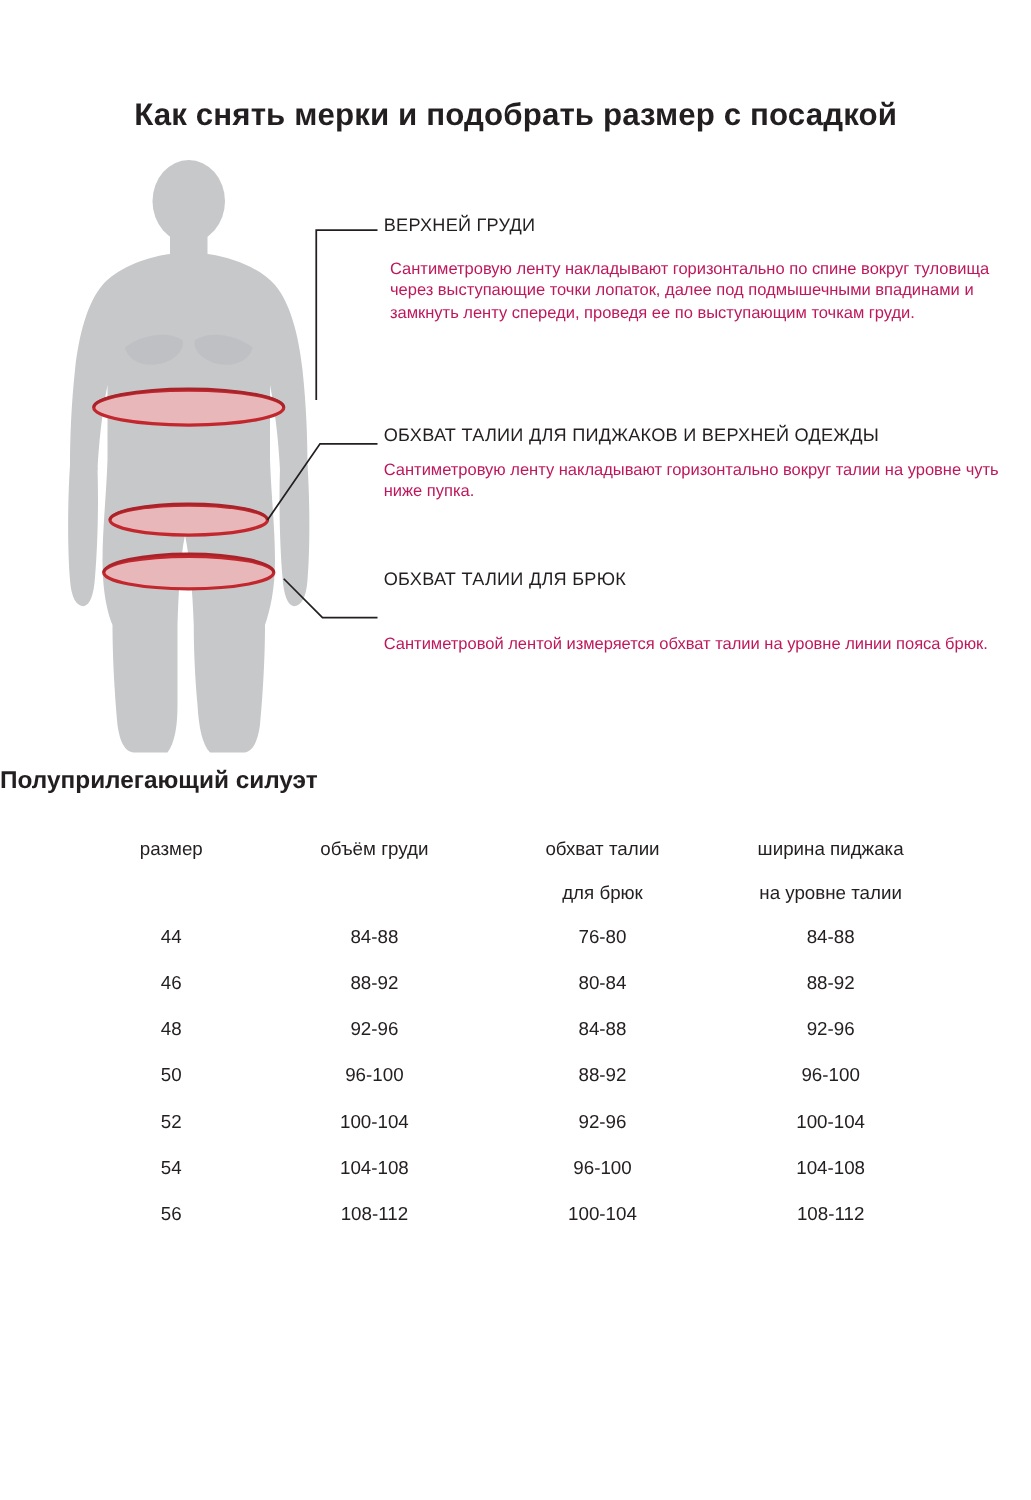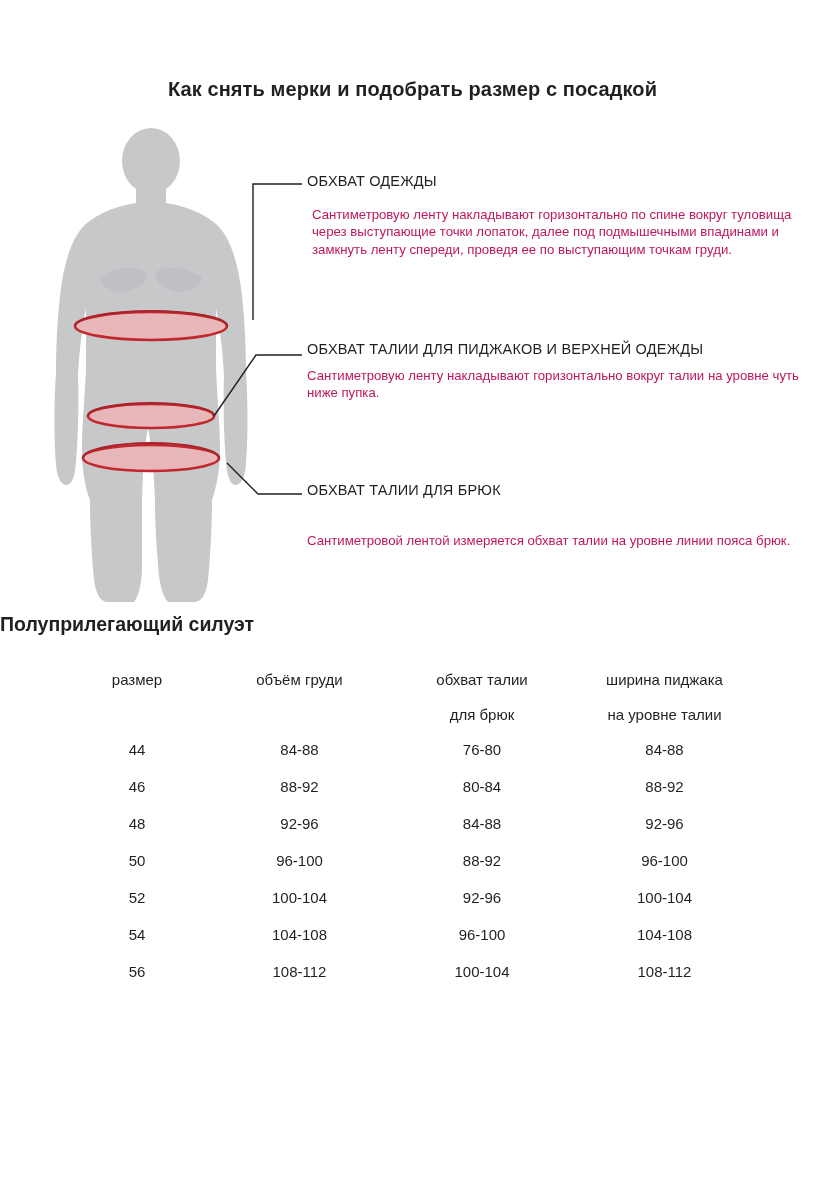--- a/index.html
+++ b/index.html
@@ -13,21 +13,21 @@
     position: relative;
     overflow: hidden;
   }
 
   .page-title {
     position: absolute;
     left: 0;
     top: 78px;
     width: 825px;
     text-align: center;
-    font-size: 20px;
+    font-size: 25px;
     font-weight: bold;
     letter-spacing: 0.1px;
     color: #231f20;
   }
 
   
   .figure-wrap {
     position: absolute;
     left: 30px;
     top: 128px;
@@ -50,21 +50,21 @@
     line-height: 17.4px;
     color: #be185d;
   }
 
   #callout-chest { left: 307px; top: 173px; width: 500px; }
   #callout-chest .callout-body { margin-top: 17px; margin-left: 5px; }
 
   #callout-waist-jacket { left: 307px; top: 341px; width: 510px; }
   #callout-waist-jacket .callout-body { margin-top: 10px; }
 
-  #callout-waist-trousers { left: 307px; top: 482px; width: 500px; }
+  #callout-waist-trousers { left: 307px; top: 456px; width: 500px; }
   #callout-waist-trousers .callout-body { margin-top: 34px; }
 
   
   .leaders {
     position: absolute;
     left: 0; top: 0;
     width: 825px; height: 1200px;
     pointer-events: none;
   }
 
@@ -169,21 +169,21 @@
 <svg class="leaders" viewBox="0 0 825 1200" xmlns="http://www.w3.org/2000/svg">
 
   <polyline points="253,320 253,184 302,184" fill="none" stroke="#231f20" stroke-width="1.4"></polyline>
 
   <polyline points="214,416 256,355 302,355" fill="none" stroke="#231f20" stroke-width="1.4"></polyline>
 
   <polyline points="227,463 258,494 302,494" fill="none" stroke="#231f20" stroke-width="1.4"></polyline>
 </svg>
 
 <div class="callout" id="callout-chest">
-  <div class="callout-title">ОБХВАТ ОДЕЖДЫ</div>
+  <div class="callout-title">ВЕРХНЕЙ ГРУДИ</div>
   <div class="callout-body">Сантиметровую ленту накладывают горизонтально по спине вокруг туловища через выступающие точки лопаток, далее под подмышечными впадинами и замкнуть ленту спереди, проведя ее по выступающим точкам груди.</div>
 </div>
 
 <div class="callout" id="callout-waist-jacket">
   <div class="callout-title">ОБХВАТ ТАЛИИ ДЛЯ ПИДЖАКОВ И ВЕРХНЕЙ ОДЕЖДЫ</div>
   <div class="callout-body">Сантиметровую  ленту накладывают горизонтально вокруг талии на уровне чуть ниже пупка.</div>
 </div>
 
 <div class="callout" id="callout-waist-trousers">
   <div class="callout-title">ОБХВАТ ТАЛИИ ДЛЯ БРЮК</div>

